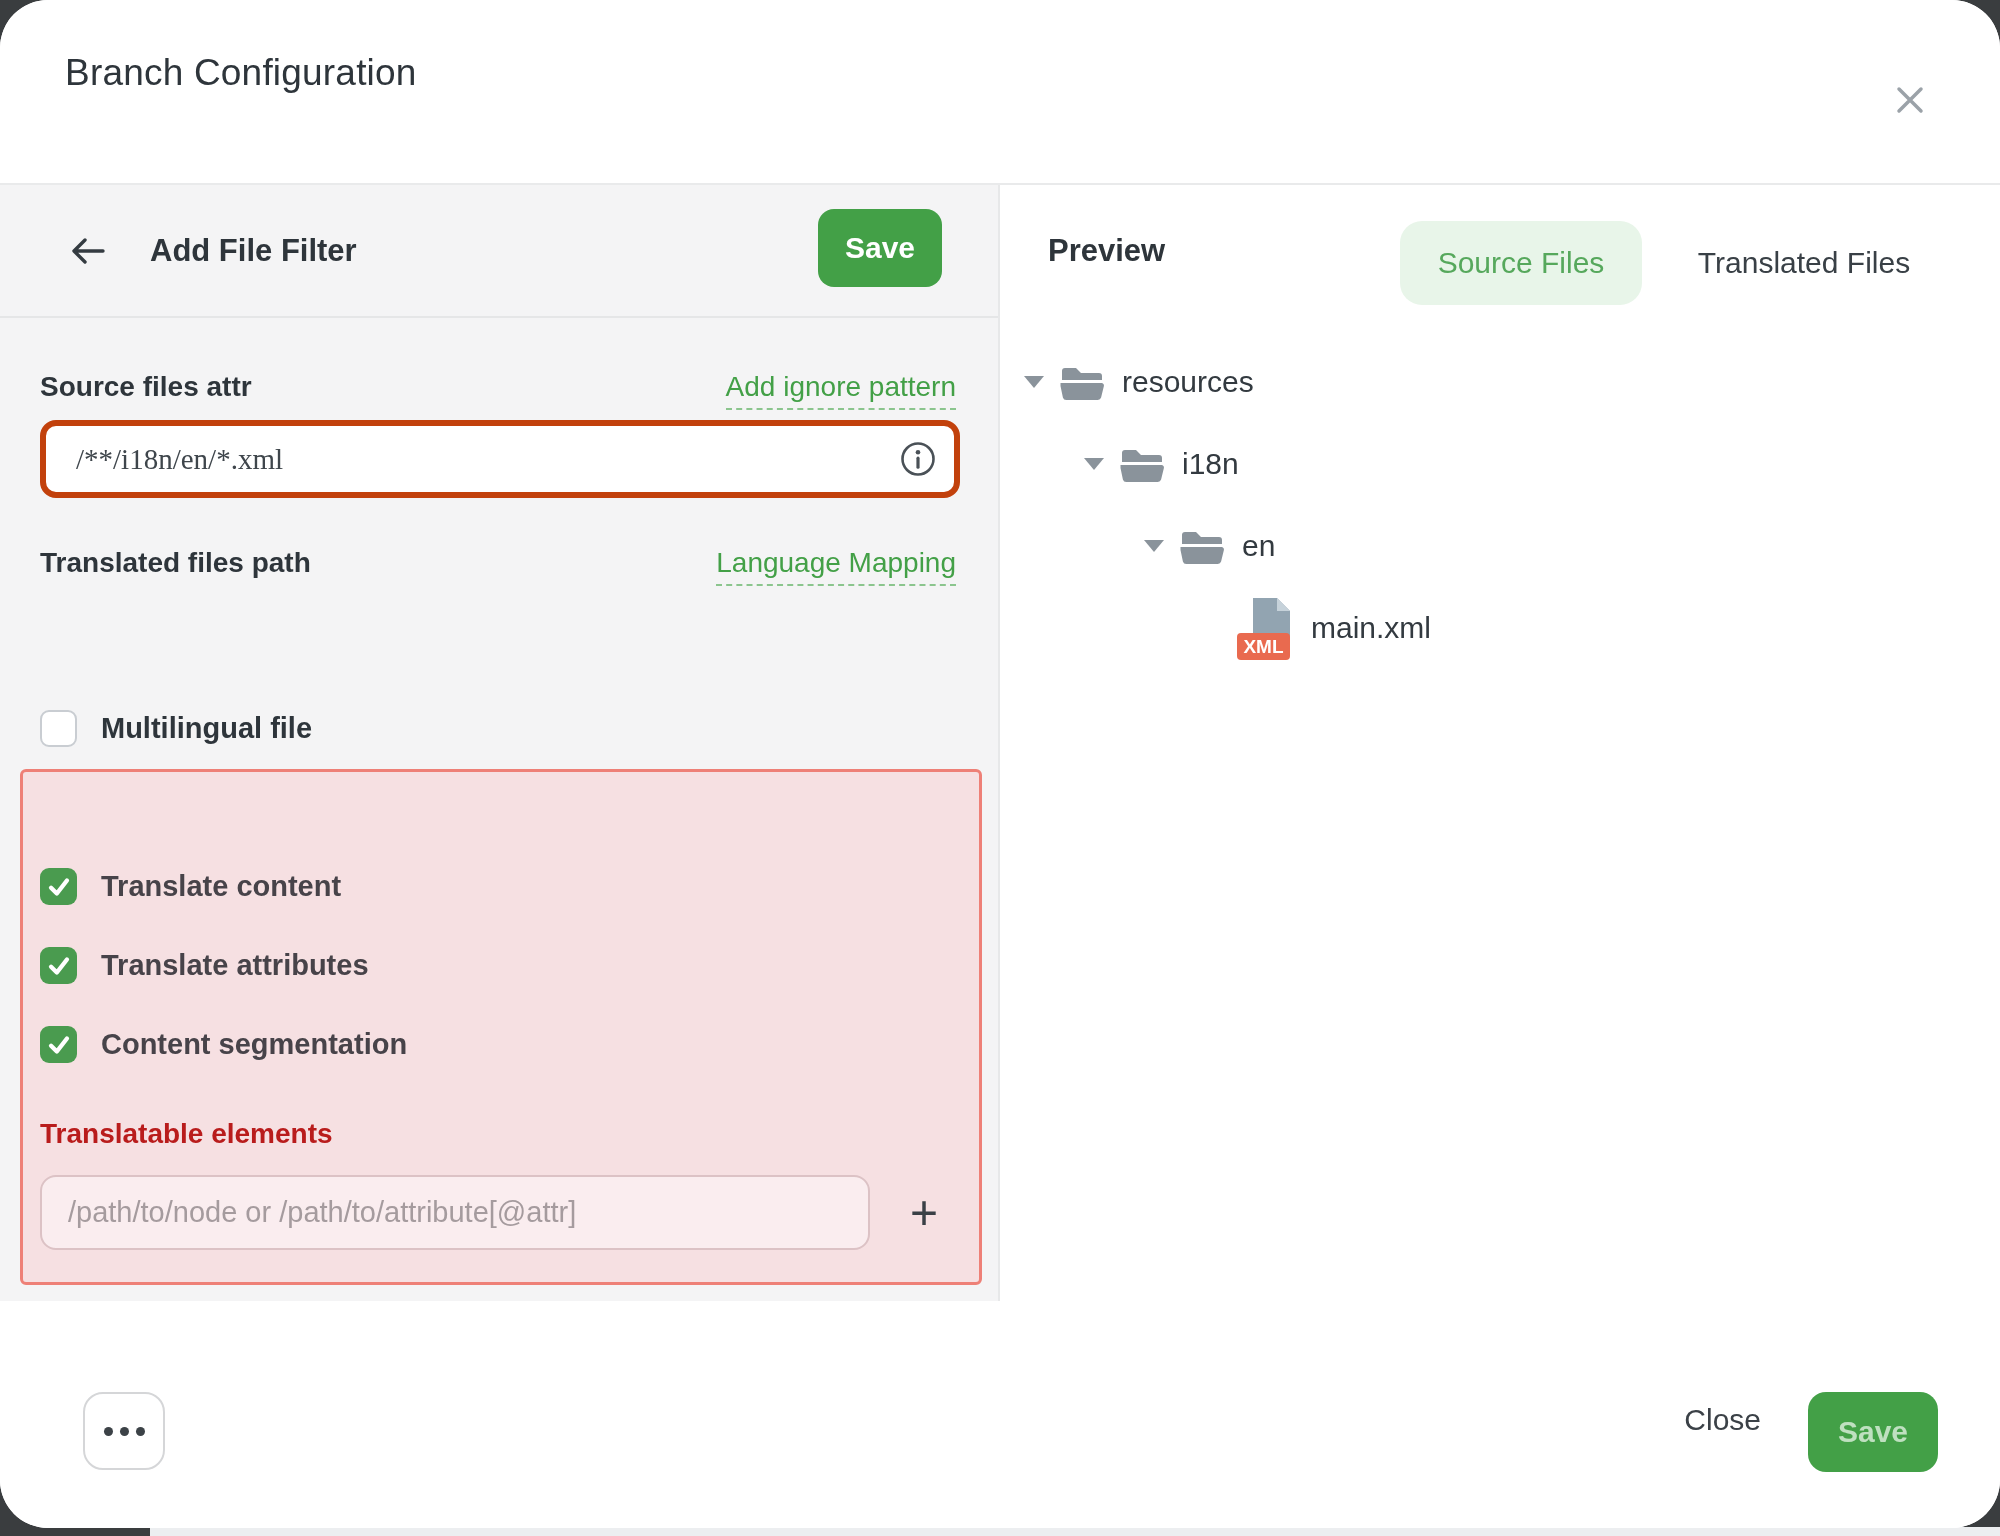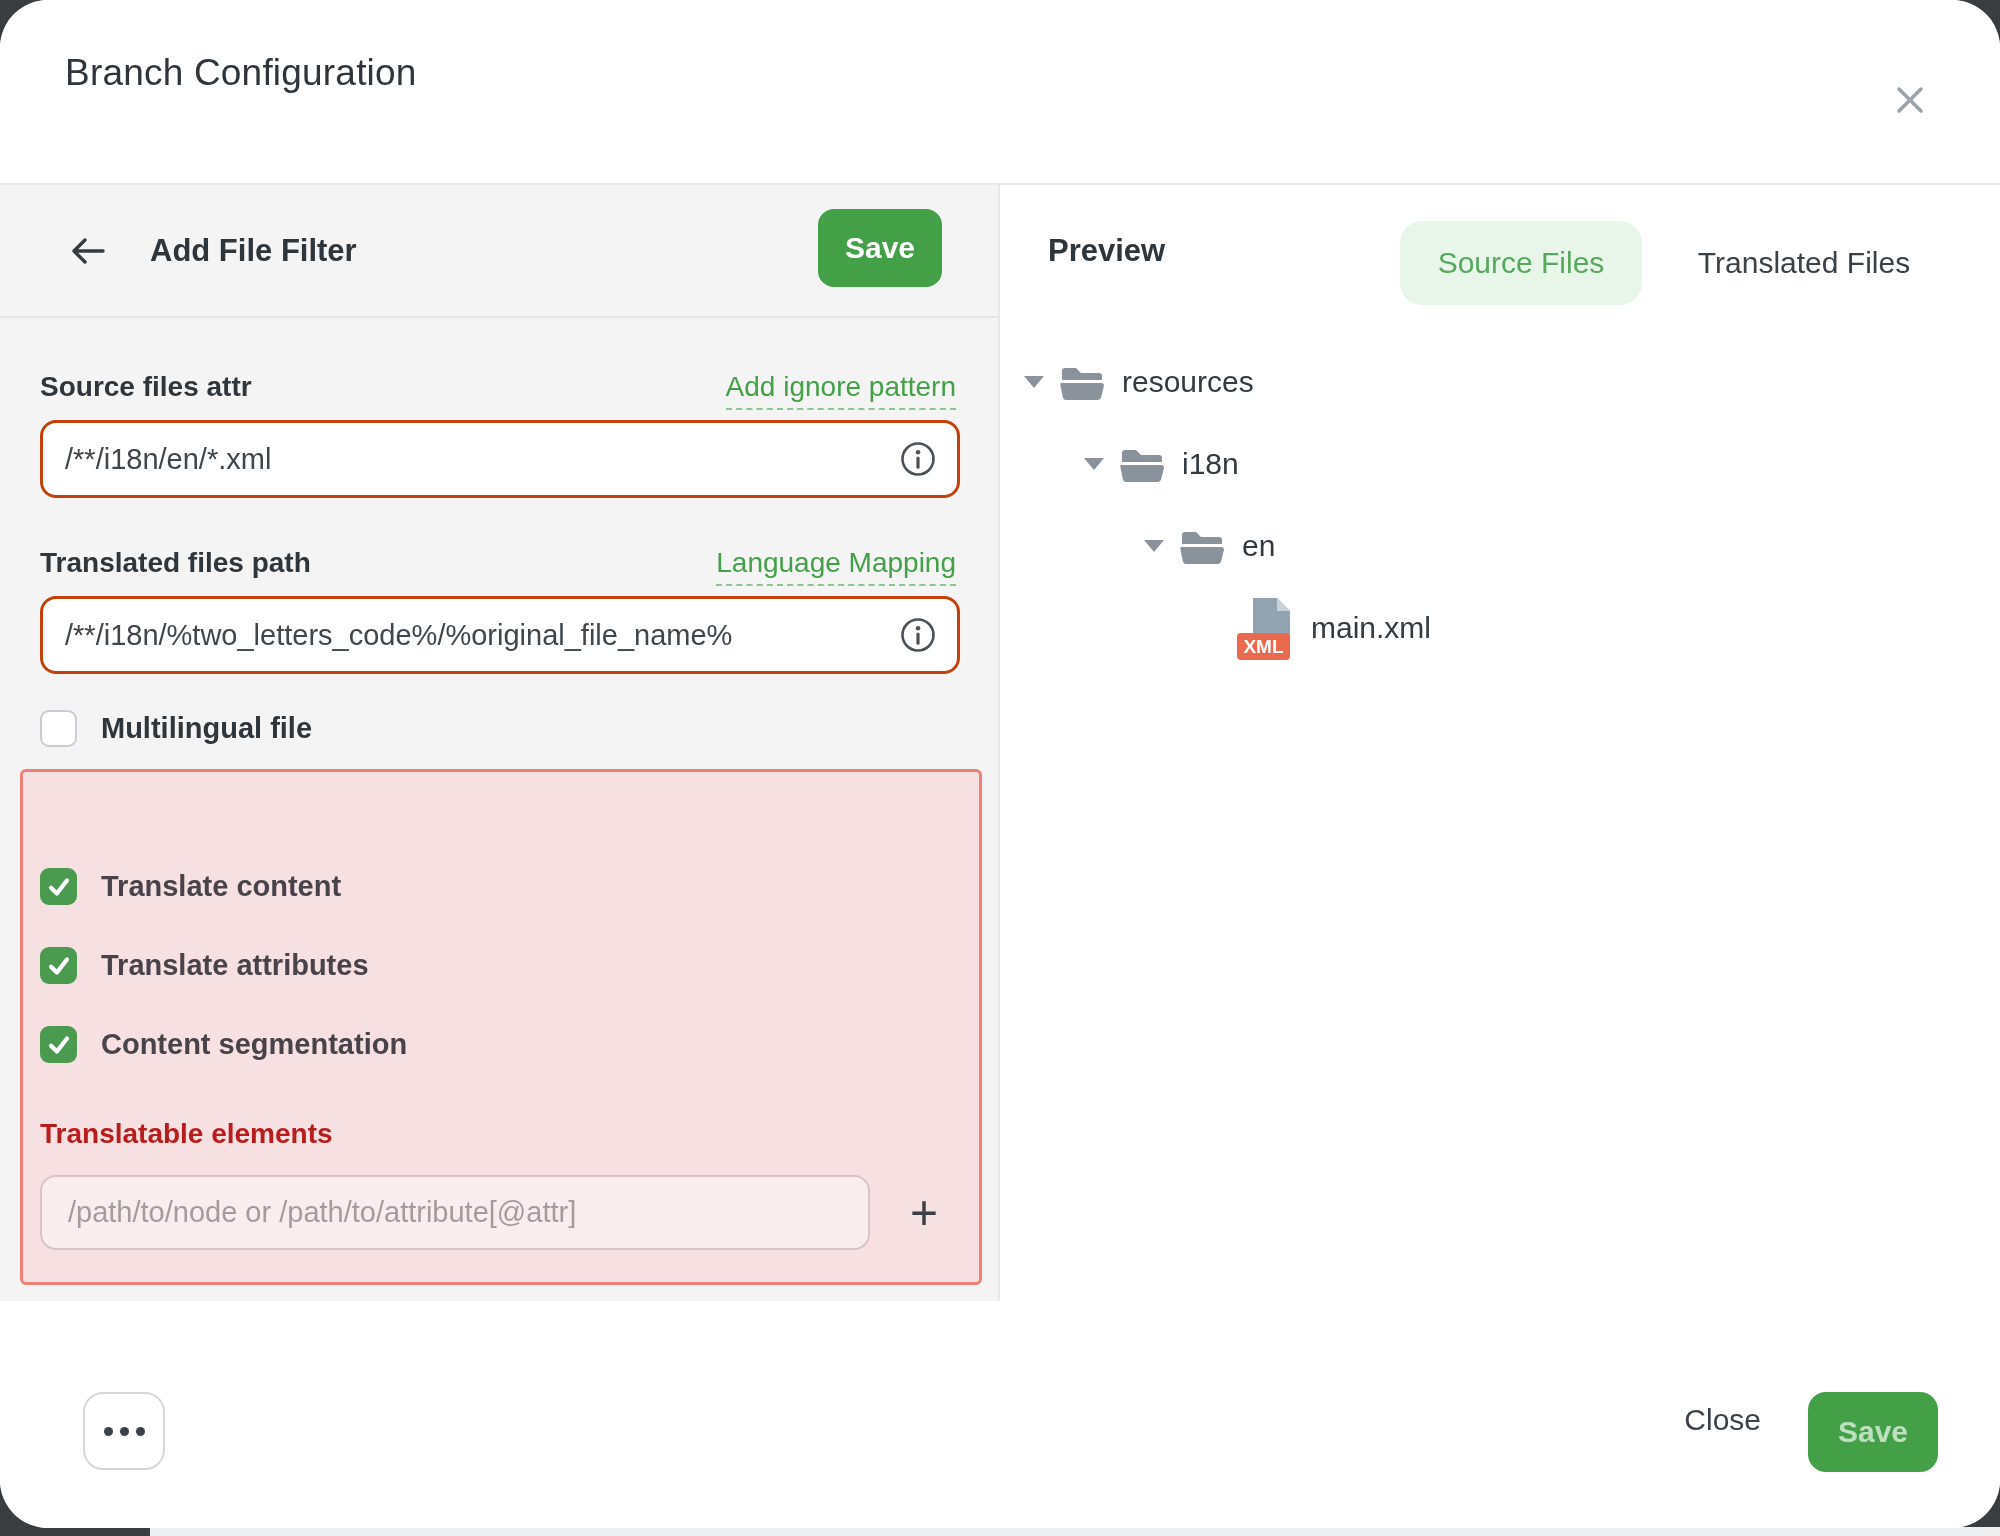--- a/index.html
+++ b/index.html
@@ -22,22 +22,22 @@
   .btn-green{border:none;border-radius:16px;background:#43a047;color:#fff;font-family:inherit;font-size:30px;font-weight:600;cursor:pointer;}
   .btn-save-top{position:absolute;left:818px;top:24px;width:124px;height:78px;}
   .left-content{position:absolute;top:133px;left:0;right:0;bottom:0;}
 
   .field-label{position:absolute;font-size:28px;font-weight:600;color:#2e353b;line-height:34px;}
   .green-link{position:absolute;font-size:28px;line-height:34px;color:#43a047;border-bottom:2px dashed #8bc58e;padding-bottom:4px;cursor:pointer;}
   .lbl-src{left:40px;top:52px;} .link-src{right:42px;top:52px;}
   .lbl-tr{left:40px;top:228px;} .link-tr{right:42px;top:228px;}
   .input-wrap{position:absolute;left:40px;width:920px;height:78px;}
   .iw1{top:102px;} .iw2{top:278px;}
-  .text-input{width:100%;height:100%;box-sizing:border-box;border:3px solid #c2410c;border-radius:16px;background:#fff;
-              padding:0 76px 0 22px;font-family:Liberation Sans, sans-serif;font-size:29px;color:#3f464c;outline:none;}
+  .text-input{width:100%;height:100%;box-sizing:border-box;border:6px solid #c2410c;border-radius:16px;background:#fff;
+              padding:0 76px 0 30px;font-family:Liberation Serif, serif;font-size:29px;color:#3f464c;outline:none;}
   .info-icon{position:absolute;right:24px;top:21px;width:36px;height:36px;cursor:pointer;}
 
   .check-row{position:absolute;display:flex;align-items:center;gap:24px;cursor:pointer;}
   .cr-multi{left:40px;top:392px;}
   .checkbox{width:37px;height:37px;border-radius:9px;box-sizing:border-box;background:#fff;border:2px solid #c9cdd2;
             display:flex;align-items:center;justify-content:center;flex:0 0 auto;}
   .checkbox .check{display:none;}
   .checkbox.checked{background:#4a9b4f;border:none;}
   .checkbox.checked .check{display:block;}
   .check-label{font-size:29px;font-weight:600;color:#2e353b;}
@@ -119,30 +119,20 @@
               <svg width="36" height="36" viewBox="0 0 36 36">
                 <circle cx="18" cy="18" r="15.5" fill="none" stroke="#4a5157" stroke-width="2.6"></circle>
                 <circle cx="18" cy="11.3" r="2.3" fill="#4a5157"></circle>
                 <rect x="16.4" y="15.6" width="3.2" height="12.2" rx="1.6" fill="#4a5157"></rect>
               </svg>
             </span>
           </div>
 
           <div class="field-label lbl-tr">Translated files path</div>
           <div class="green-link link-tr">Language Mapping</div>
-          <div class="input-wrap iw2">
-            <input class="text-input" type="text" value="/**/i18n/%two_letters_code%/%original_file_name%" style="">
-            <span class="info-icon">
-              <svg width="36" height="36" viewBox="0 0 36 36">
-                <circle cx="18" cy="18" r="15.5" fill="none" stroke="#4a5157" stroke-width="2.6"></circle>
-                <circle cx="18" cy="11.3" r="2.3" fill="#4a5157"></circle>
-                <rect x="16.4" y="15.6" width="3.2" height="12.2" rx="1.6" fill="#4a5157"></rect>
-              </svg>
-            </span>
-          </div>
 
           <div class="check-row cr-multi">
             <span class="checkbox">
               
             </span>
             <span class="check-label">Multilingual file</span>
           </div>
 
           <div class="pink-box">
 

